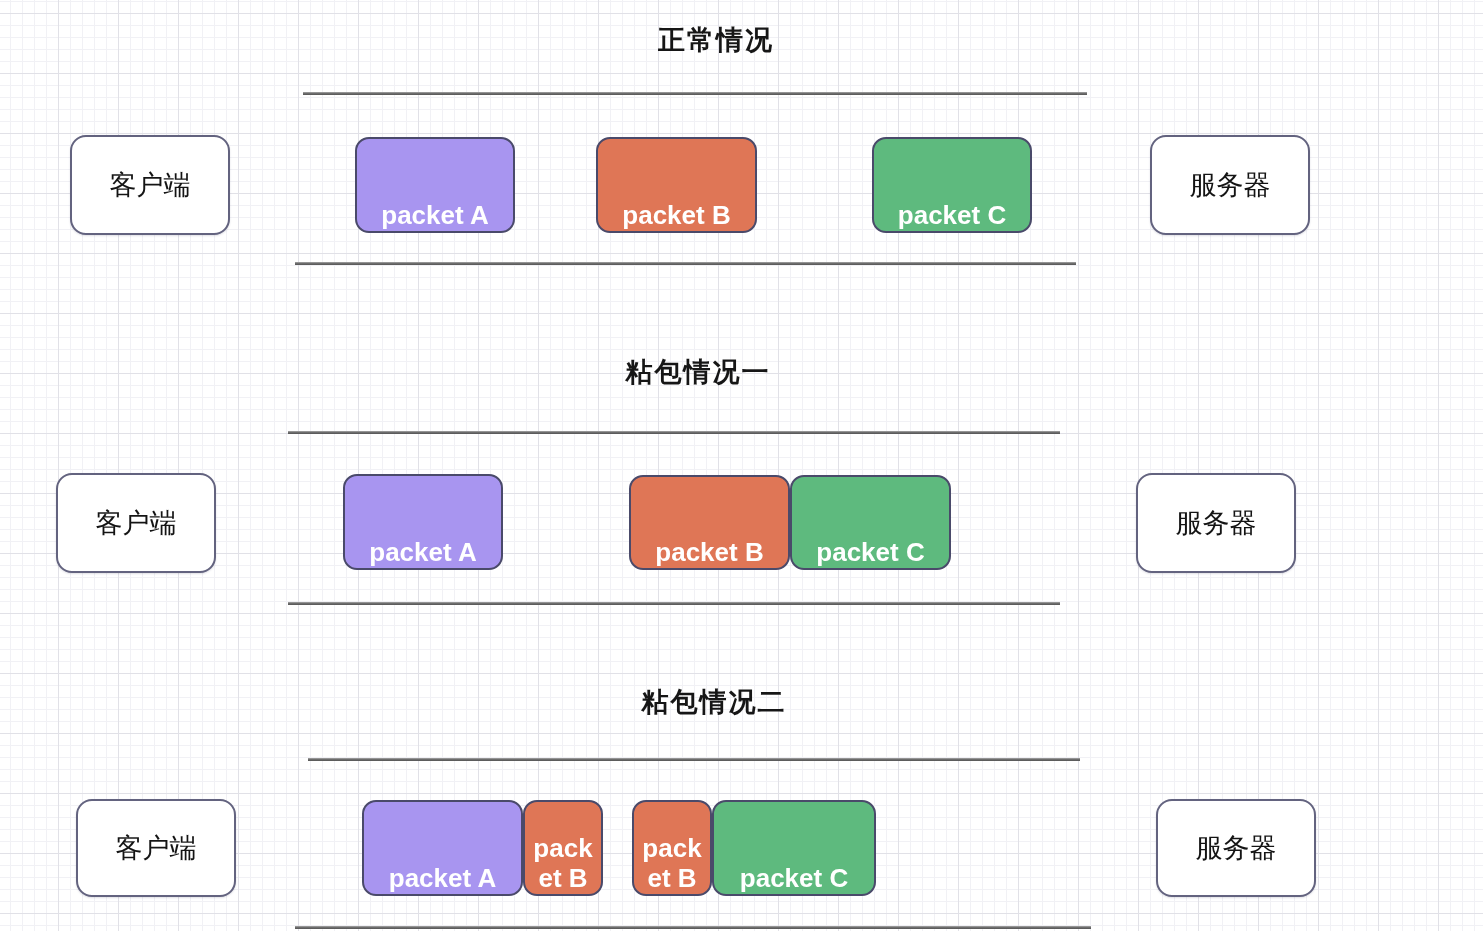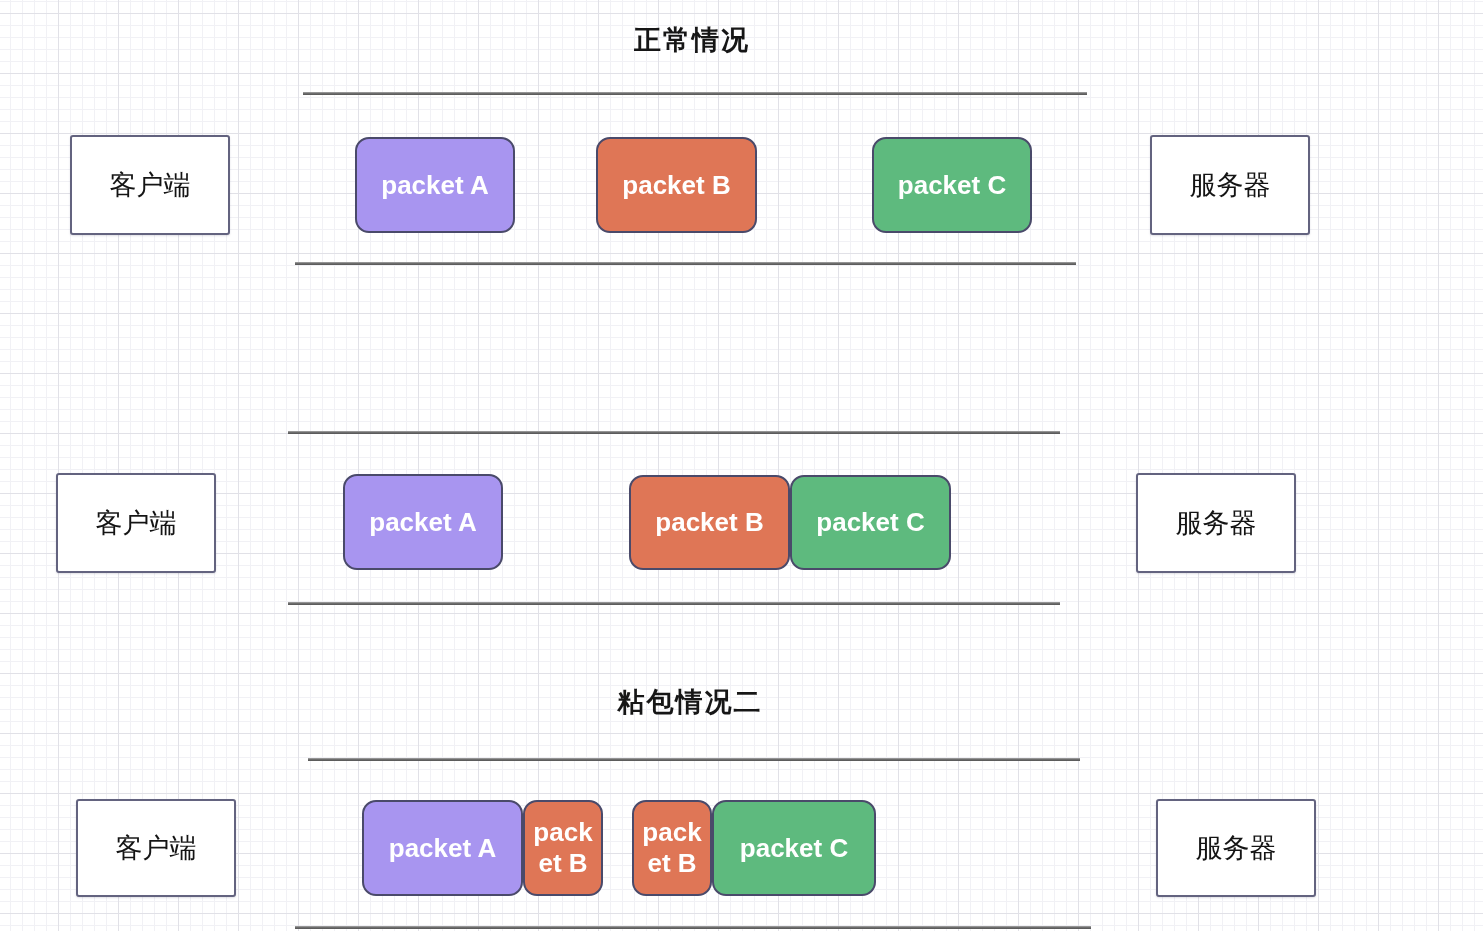--- a/index.html
+++ b/index.html
@@ -17,57 +17,58 @@
     background-position:-2px 0, 0 13px, -2px 0, 0 1px;
     font-family:"Liberation Sans","DejaVu Sans",sans-serif;
   }
   .sec-title{
     position:absolute;
     text-align:center;
     font-size:27px;
     font-weight:bold;
     color:#161616;
     letter-spacing:2px;
+    margin-left:24px;
   }
   .t1{left:300px;top:22px;width:784px;}
   .t2{left:288px;top:354px;width:772px;}
   .t3{left:304px;top:684px;width:772px;}
 
   .stream-line{
     position:absolute;height:3px;
     background:linear-gradient(180deg,#ababab 0%,#6f6f6f 45%,#545454 100%);
   }
   .l1a{left:303px;top:92px;width:784px;}
   .l1b{left:295px;top:262px;width:781px;}
   .l2a{left:288px;top:431px;width:772px;}
   .l2b{left:288px;top:602px;width:772px;}
   .l3a{left:308px;top:758px;width:772px;}
   .l3b{left:295px;top:926px;width:796px;}
 
   .endpoint{
     position:absolute;
     background:#ffffff;
     border:2px solid #63637f;
-    border-radius:3px;
+    border-radius:16px;
     display:flex;align-items:center;justify-content:center;
     font-size:27px;color:#141414;
     box-shadow:0 1px 2px rgba(80,80,110,.18);
   }
   .c1{left:70px; top:135px;width:156px;height:96px;}
   .s1{left:1150px;top:135px;width:156px;height:96px;}
   .c2{left:56px; top:473px;width:156px;height:96px;}
   .s2{left:1136px;top:473px;width:156px;height:96px;}
   .c3{left:76px; top:799px;width:156px;height:94px;}
   .s3{left:1156px;top:799px;width:156px;height:94px;}
 
   .packet{
     position:absolute;
     border:2px solid #4a4a6a;
     border-radius:14px;
-    display:flex;align-items:center;justify-content:center;
+    display:flex;align-items:flex-end;justify-content:center;
     color:#ffffff;font-size:26px;font-weight:bold;
     text-align:center;
   }
   .pA1{left:355px;top:137px;width:156px;height:92px;}
   .pB1{left:596px;top:137px;width:157px;height:92px;}
   .pC1{left:872px;top:137px;width:156px;height:92px;}
 
   .pA2{left:343px;top:474px;width:156px;height:92px;}
   .pB2{left:629px;top:475px;width:157px;height:91px;}
   .pC2{left:790px;top:475px;width:157px;height:91px;}
@@ -100,20 +101,21 @@
     <span>packet B</span>
   </div>
   <div class="packet pC1" style="background-color: rgb(94, 186, 126);">
     <span>packet C</span>
   </div>
   <div class="endpoint s1">
     <span>服务器</span>
   </div>
   <div class="stream-line l1b"></div>
 
+  <div class="sec-title t2">粘包情况一</div>
   <div class="stream-line l2a"></div>
   <div class="endpoint c2">
     <span>客户端</span>
   </div>
   <div class="packet pA2" style="background-color: rgb(168, 149, 240);">
     <span>packet A</span>
   </div>
   <div class="packet pB2" style="background-color: rgb(223, 118, 86);">
     <span>packet B</span>
   </div>

